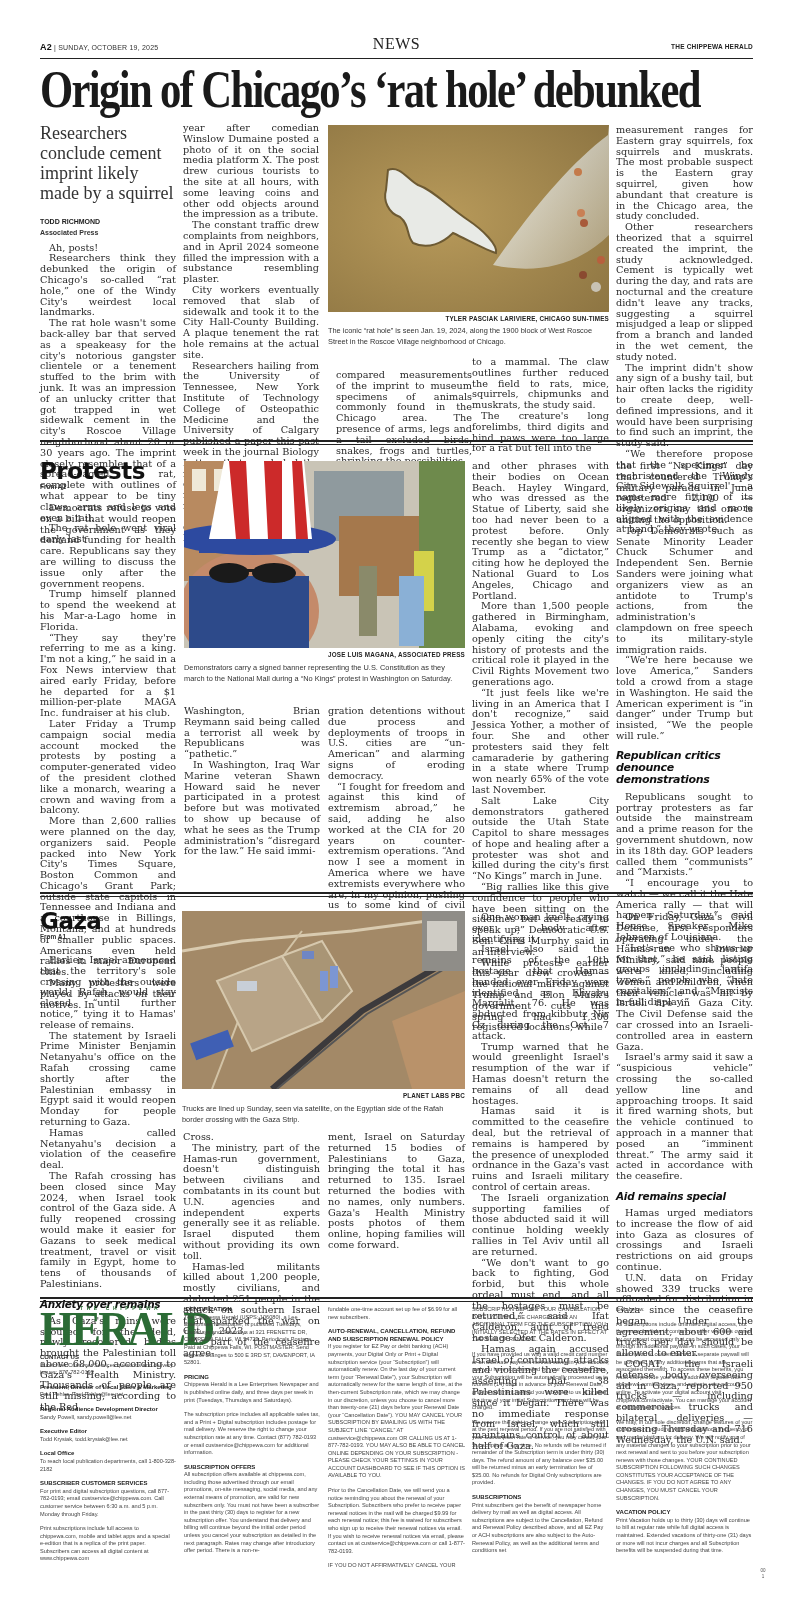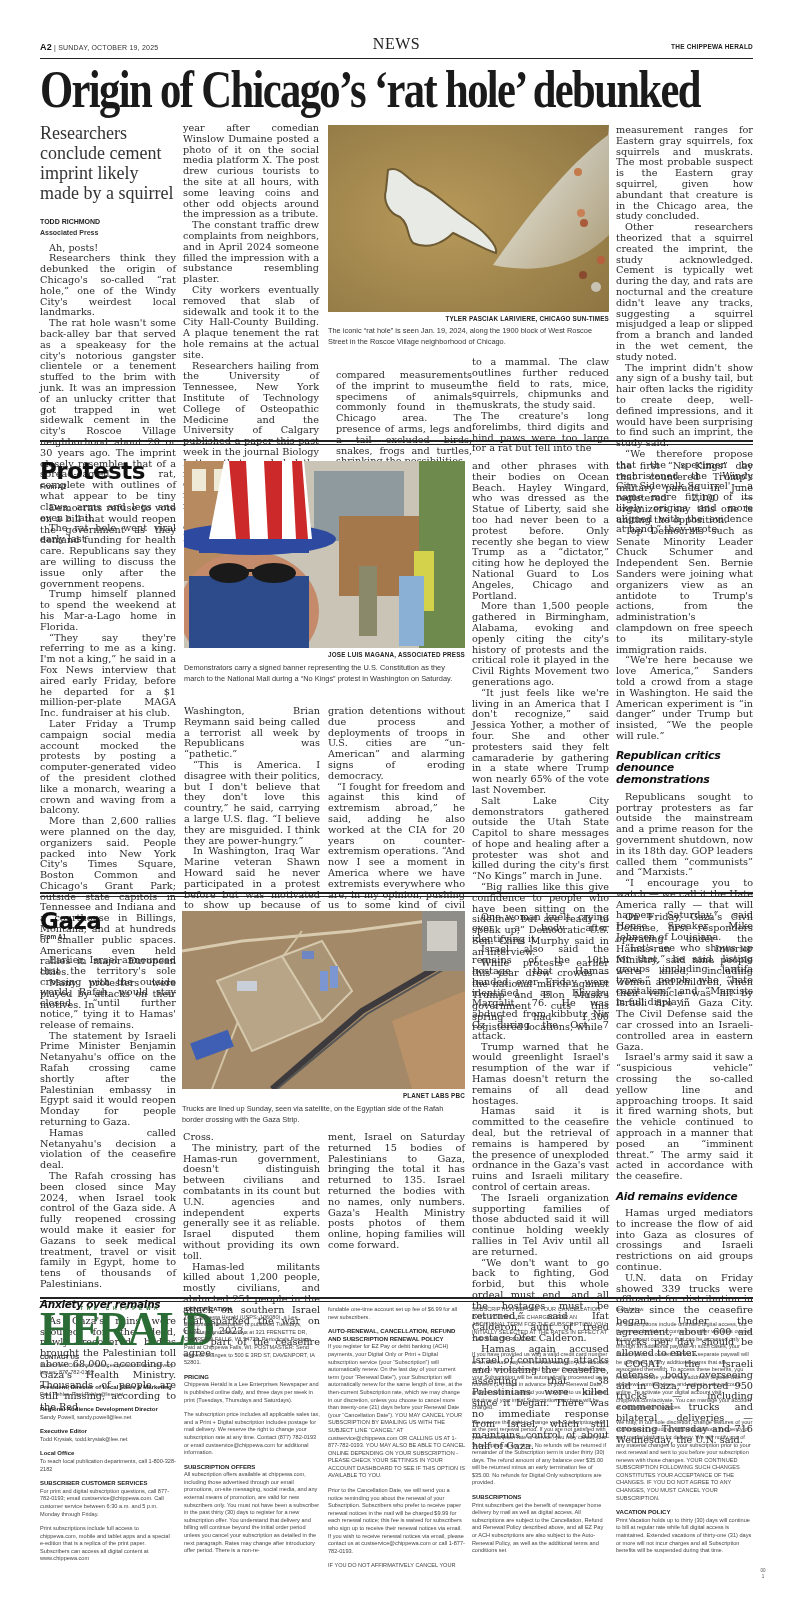--- a/index.html
+++ b/index.html
@@ -140,21 +140,20 @@
       <ellipse cx="45" cy="112" rx="20" ry="10" fill="#1a1a1a"></ellipse>
       <ellipse cx="90" cy="112" rx="22" ry="10" fill="#1a1a1a"></ellipse>
       <rect x="60" y="108" width="12" height="3" fill="#1a1a1a"></rect>
     </svg>
   </div>
   <div class="credit" style="left:144px; top:651px; width:281px;">JOSE LUIS MAGANA, ASSOCIATED PRESS</div>
   <div class="caption" style="left:144px; top:662px; width:281px;">Demonstrators carry a signed banner representing the U.S. Constitution as they march to the National Mall during a “No Kings” protest in Washington on Saturday.</div>
 
   <div class="col" style="left:144px; top:706px; width:136px;">
     <p class="noind">Washington, Brian Reymann said being called a terrorist all week by Republicans was “pathetic.”</p>
-    <p>“This is America. I disagree with their politics, but I don't believe that they don't love this country,” he said, carrying a large U.S. flag. “I believe they are misguided. I think they are power-hungry.”</p>
     <p>In Washington, Iraq War Marine veteran Shawn Howard said he never participated in a protest before but was motivated to show up because of what he sees as the Trump administration's “disregard for the law.” He said immi-</p>
   </div>
   <div class="col" style="left:288px; top:706px; width:137px;">
     <p class="noind">gration detentions without due process and deployments of troops in U.S. cities are “un-American” and alarming signs of eroding democracy.</p>
     <p>“I fought for freedom and against this kind of extremism abroad,” he said, adding he also worked at the CIA for 20 years on counter-extremism operations. “And now I see a moment in America where we have extremists everywhere who are, in my opinion, pushing us to some kind of civil conflict.”</p>
     <p>In San Francisco hundreds of people spelled out “No King!”</p>
   </div>
   <div class="col" style="left:432px; top:461px; width:137px;">
     <p class="noind">and other phrases with their bodies on Ocean Beach. Hayley Wingard, who was dressed as the Statue of Liberty, said she too had never been to a protest before. Only recently she began to view Trump as a “dictator,” citing how he deployed the National Guard to Los Angeles, Chicago and Portland.</p>
     <p>More than 1,500 people gathered in Birmingham, Alabama, evoking and openly citing the city's history of protests and the critical role it played in the Civil Rights Movement two generations ago.</p>
@@ -224,21 +223,21 @@
     <p>Israel also said the remains of the 10th hostage that Hamas handed over Friday were identified as Eliyahu Margalit, 76. He was abducted from kibbutz Nir Oz during the Oct. 7 attack.</p>
     <p>Trump warned that he would greenlight Israel's resumption of the war if Hamas doesn't return the remains of all dead hostages.</p>
     <p>Hamas said it is committed to the ceasefire deal, but the retrieval of remains is hampered by the presence of unexploded ordnance in the Gaza's vast ruins and Israeli military control of certain areas.</p>
     <p>The Israeli organization supporting families of those abducted said it will continue holding weekly rallies in Tel Aviv until all are returned.</p>
     <p>“We don't want to go back to fighting, God forbid, but this whole ordeal must end, and all the hostages must be returned,” said Ifat Calderon, aunt of freed hostage Ofer Calderon.</p>
     <p>Hamas again accused Israel of continuing attacks and violating the ceasefire, asserting that 38 Palestinians were killed since it began. There was no immediate response from Israel, which still maintains control of about half of Gaza.</p>
   </div>
   <div class="col" style="left:576px; top:912px; width:137px;">
     <p>On Friday, Gaza's Civil Defense, first responders operating under the Hamas-run Interior Ministry, said nine people were killed, including women and children, when their vehicle was hit by Israeli fire in Gaza City. The Civil Defense said the car crossed into an Israeli-controlled area in eastern Gaza.</p>
     <p>Israel's army said it saw a “suspicious vehicle” crossing the so-called yellow line and approaching troops. It said it fired warning shots, but the vehicle continued to approach in a manner that posed an “imminent threat.” The army said it acted in accordance with the ceasefire.</p>
-    <div class="subhead">Aid remains evidence</div>
+    <div class="subhead">Aid remains special</div>
     <p>Hamas urged mediators to increase the flow of aid into Gaza as closures of crossings and Israeli restrictions on aid groups continue.</p>
     <p>U.N. data on Friday showed 339 trucks were offloaded for distribution in Gaza since the ceasefire began. Under the agreement, about 600 aid trucks per day should be allowed to enter.</p>
     <p>COGAT, the Israeli defense body overseeing aid in Gaza, reported 950 trucks — including commercial trucks and bilateral deliveries — crossing Thursday and 716 Wednesday, the U.N. said.</p>
   </div>
 
   <div class="rule-double" style="top:1297px;"></div>
 
   <div class="masthead">
     <div class="name">HERALD</div>
     <div class="the">THE CHIPPEWA</div>

